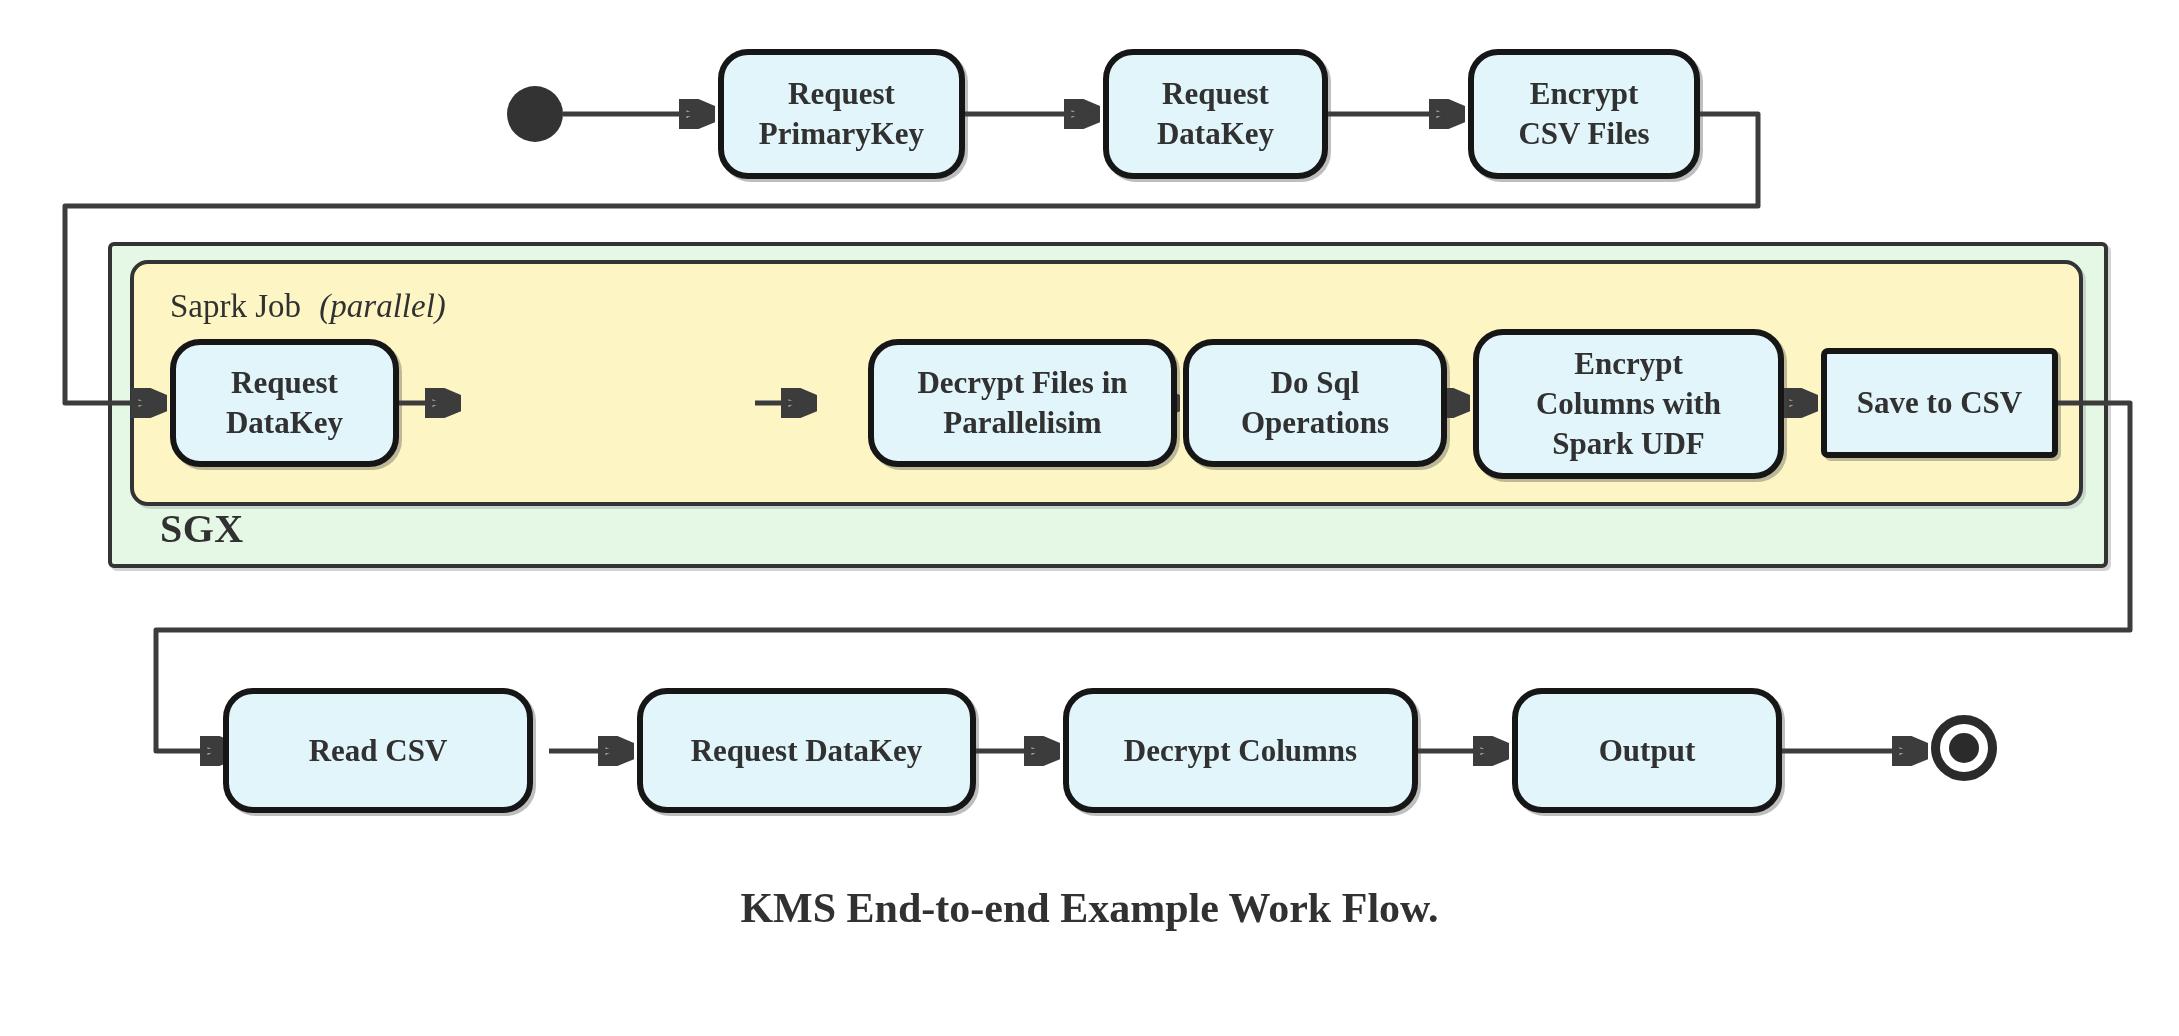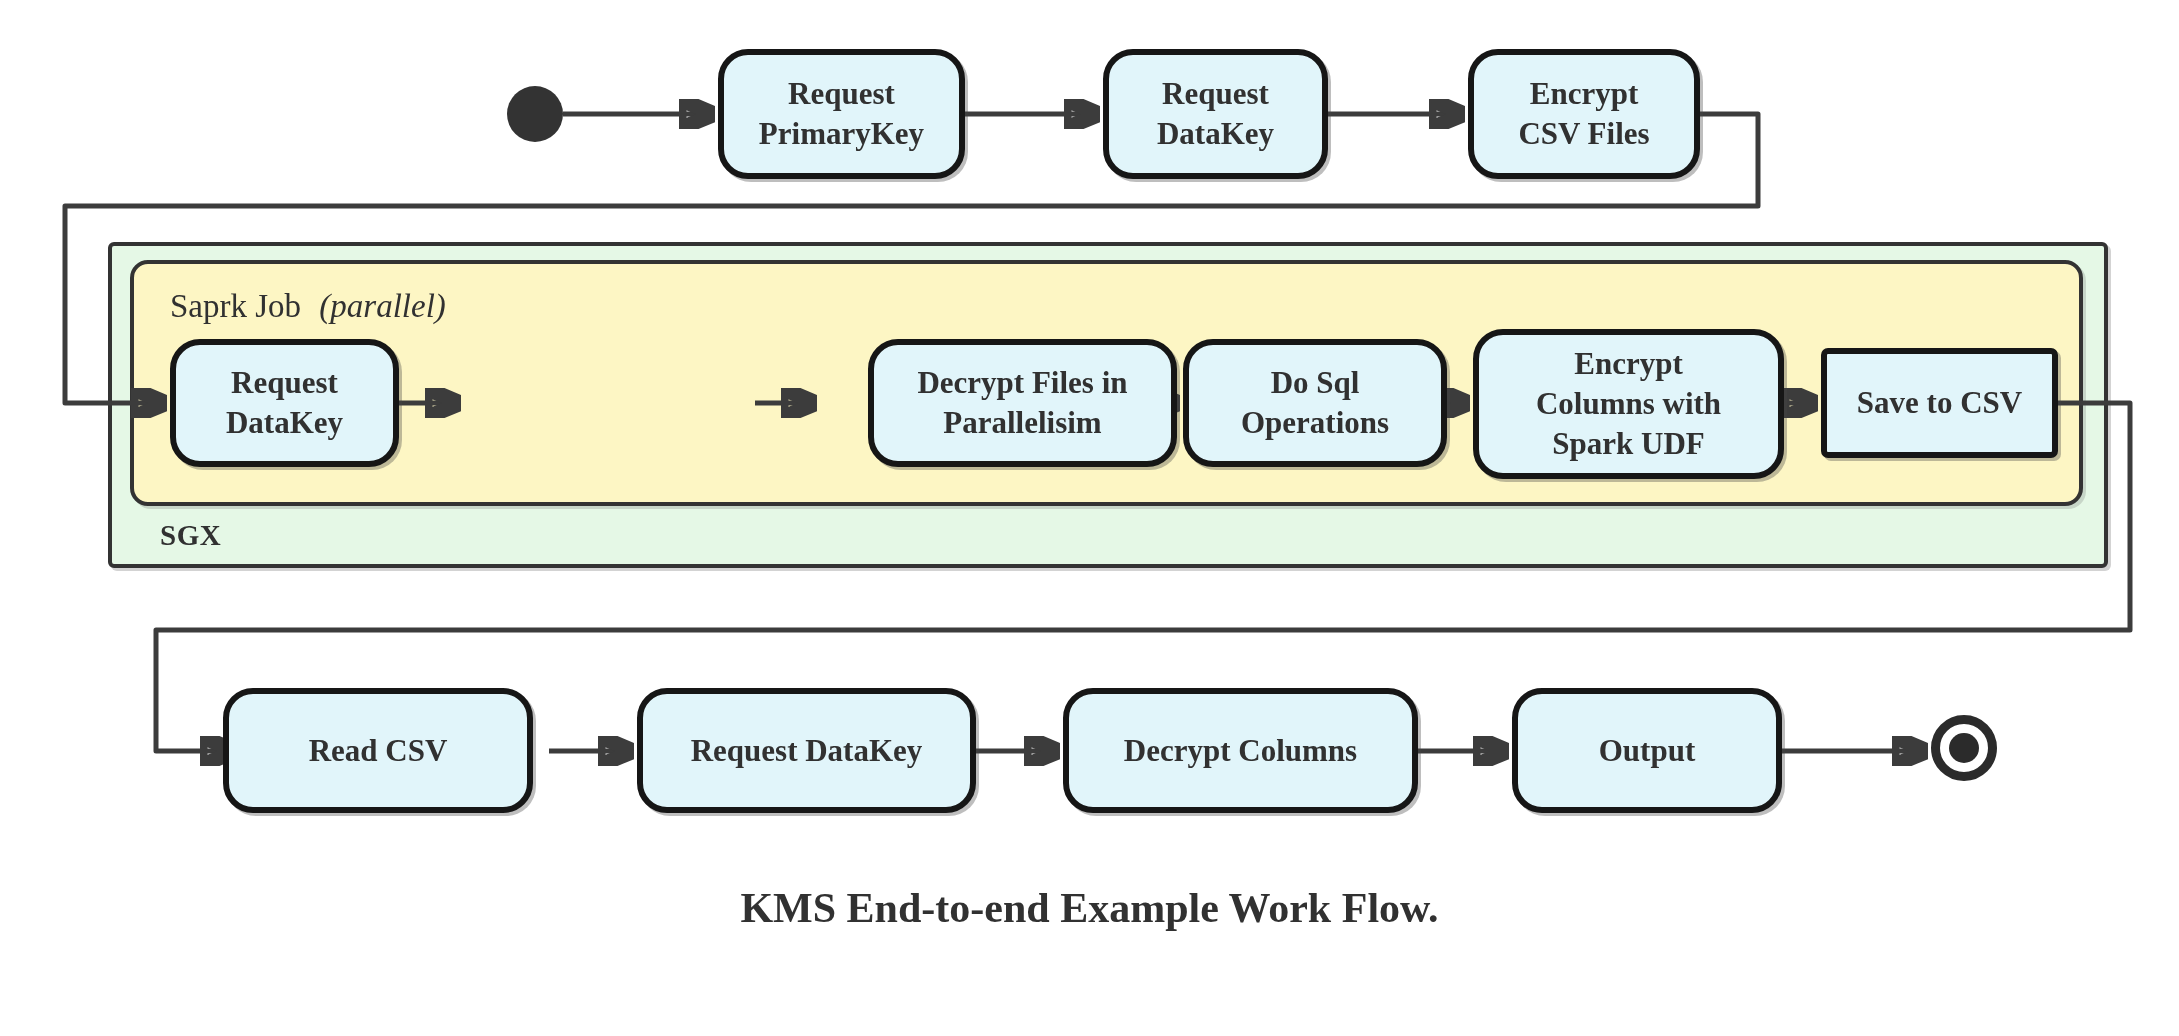--- a/index.html
+++ b/index.html
@@ -29,21 +29,21 @@
     box-shadow:3px 3px 0 rgba(80,80,80,.25);
   }
   .spark{
     left:130px;top:260px;width:1953px;height:246px;
     background:var(--spark-fill);
     border-radius:18px;
     box-shadow:3px 3px 0 rgba(80,80,80,.2);
   }
   .container-label{
     position:absolute;
-    font-weight:bold;font-size:29px;color:var(--text-color);
+    font-weight:bold;font-size:40px;color:var(--text-color);
     letter-spacing:.5px;
   }
   .spark-label-wrap{position:absolute;left:36px;top:24px;font-size:33px;color:var(--text-color);}
   .spark-label-wrap .bold{font-weight:normal;}
   .spark-label-wrap .qual{font-style:italic;font-weight:normal;margin-left:10px;text-align:right;}
   .sgx-label{left:48px;bottom:12px;}
   
   svg.wires{position:absolute;left:0;top:0;width:2179px;height:1036px;pointer-events:none;}
   svg.wires path{stroke:var(--line-color);stroke-width:5px;fill:none;stroke-linejoin:round;stroke-linecap:butt;}
   

